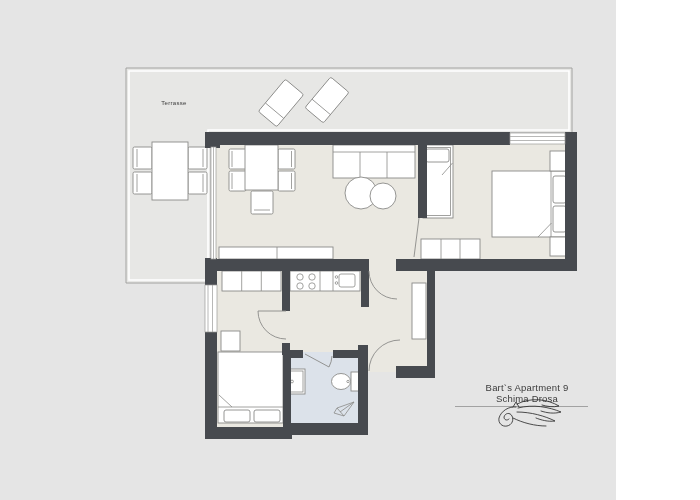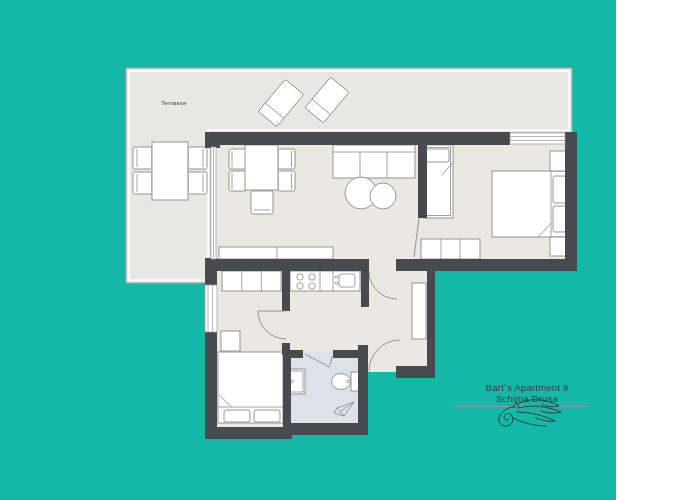--- a/index.html
+++ b/index.html
@@ -1,16 +1,16 @@
 <!DOCTYPE html>
 <html style="--wall: #474a4f; --floor: #eae8e1; --terrace: #e7e7e5; --terrace_border: #a2a2a0; --bathroom_floor: #dce2ea; --furniture_outline: #8a8a88; --door_arc: #8a8a88; --window_line: #9a9a98; --text: #3b3b3b; --logo: #2e2e2e;"><head>
 <meta charset="utf-8">
 <style>
   html,body{margin:0;padding:0;background:#ffffff;}
-  #canvas{width:616px;height:500px;position:relative;background:#14b8a6;overflow:hidden;
+  #canvas{width:616px;height:500px;position:relative;background:#e5e5e5;overflow:hidden;
           font-family:"Liberation Sans",sans-serif;}
   svg{display:block;}
   .terrace{fill:var(--terrace);stroke:var(--terrace_border);stroke-width:1;}
   .terrace-inner{fill:none;stroke:#ffffff;stroke-width:1.6;}
   .floor{fill:var(--floor);}
   .bath{fill:var(--bathroom_floor);}
   .wall{fill:var(--wall);}
   .furn{fill:#ffffff;stroke:var(--furniture_outline);stroke-width:0.9;}
   .furnline{fill:none;stroke:var(--furniture_outline);stroke-width:0.8;}
   .arc{fill:none;stroke:var(--door_arc);stroke-width:0.9;}

